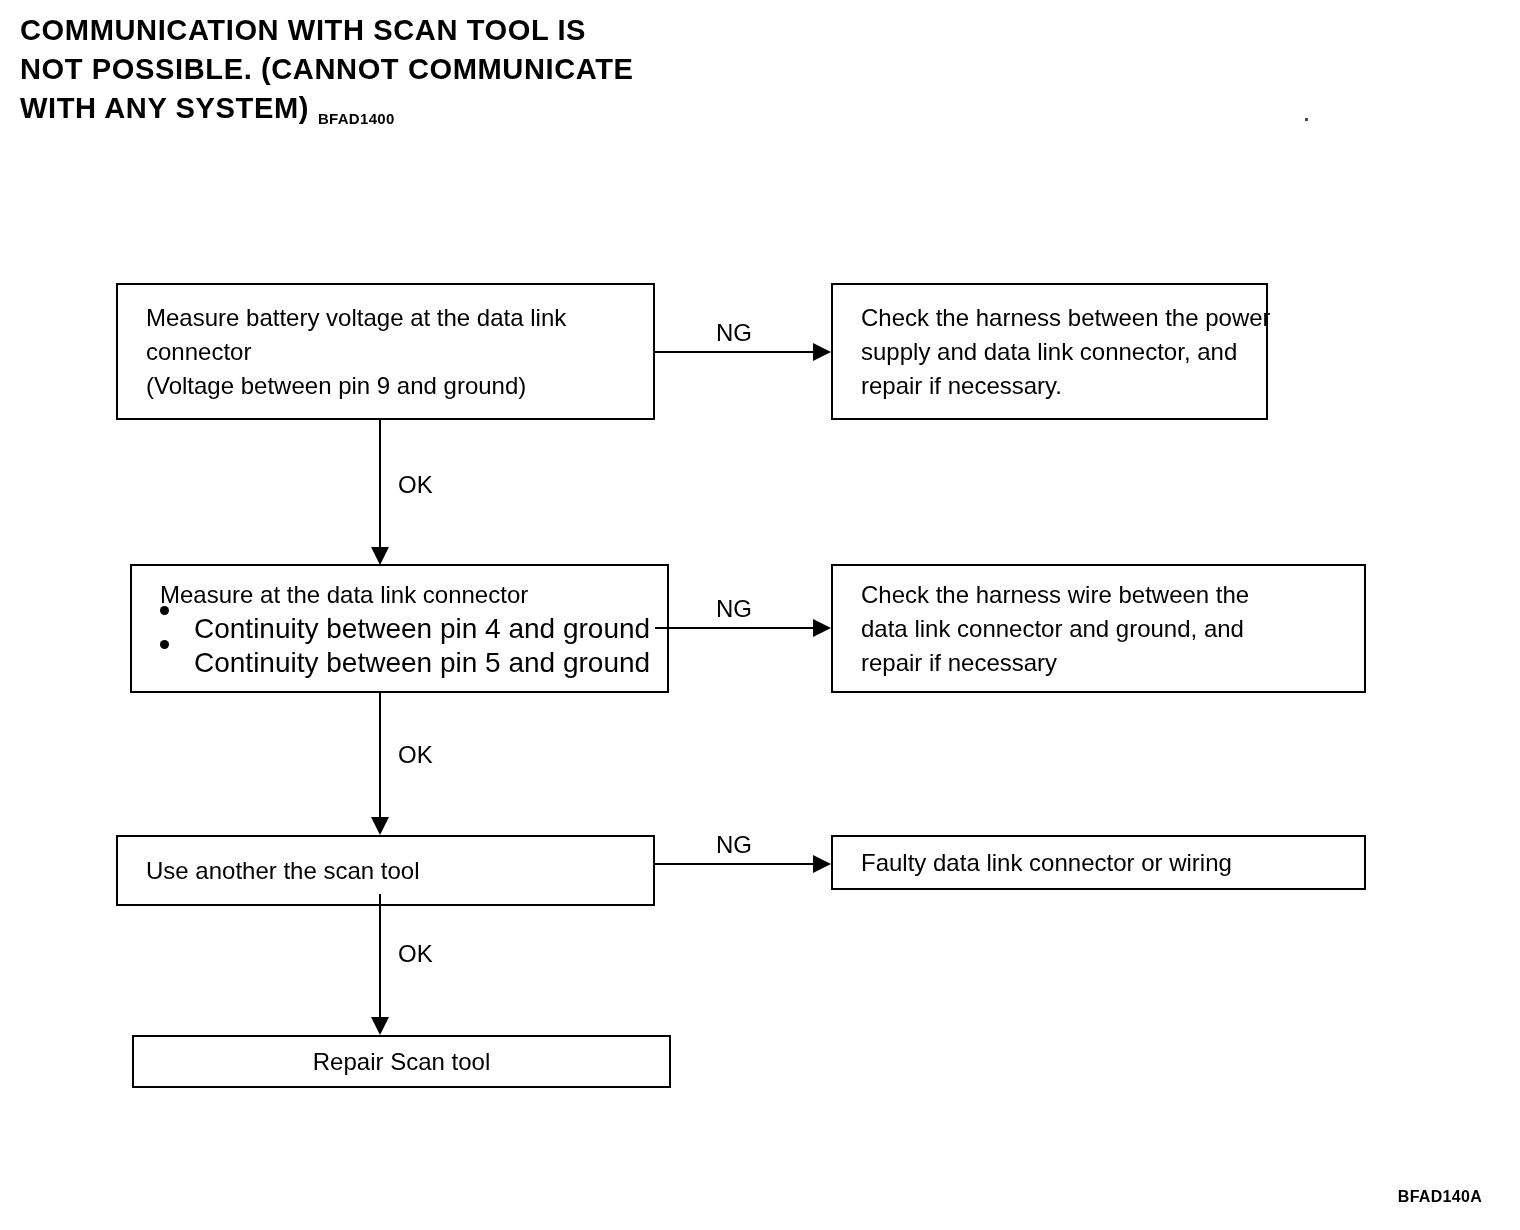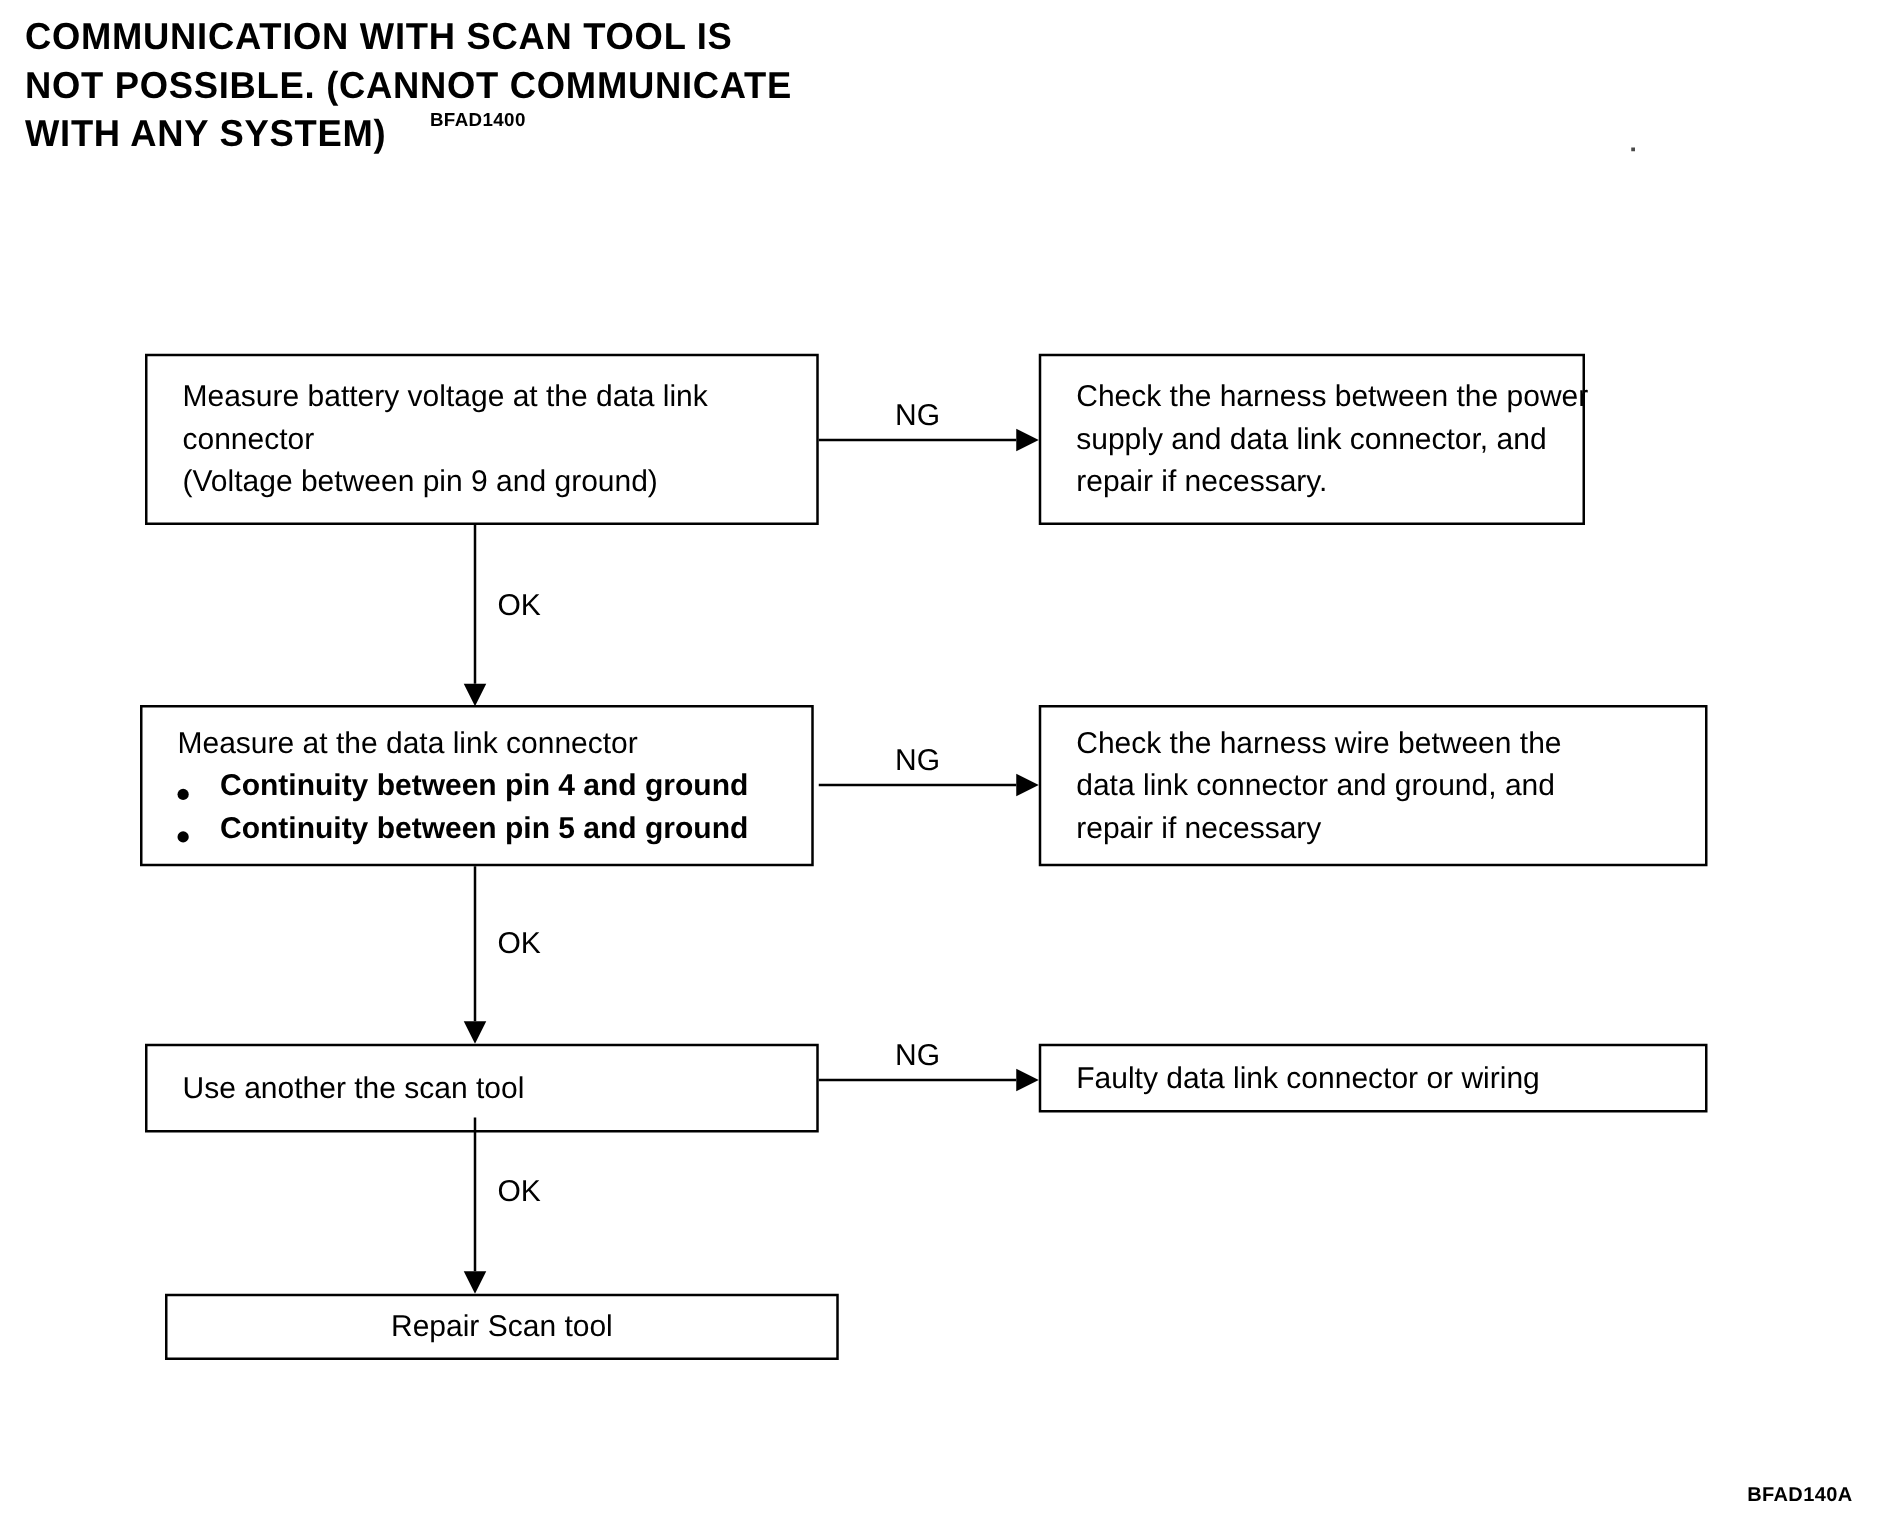--- a/index.html
+++ b/index.html
@@ -27,22 +27,21 @@
     font-size: 30px;
     font-weight: bold;
     letter-spacing: 0.6px;
     line-height: 39px;
     white-space: nowrap;
     transform: scaleX(0.97);
     transform-origin: left center;
   }
   #title-line-3-wrap {
     display: flex;
-    align-items: flex-start;
-    gap: 26px;
+    align-items: flex-end;
   }
   #figure-code-top {
     font-size: 15px;
     font-weight: bold;
     letter-spacing: 0.3px;
     white-space: nowrap;
   }
   #stray-dot {
     position: absolute;
     left: 1305px;
@@ -66,27 +65,26 @@
     font-size: 24px;
     line-height: 34px;
     white-space: nowrap;
     padding-left: 28px;
   }
   .box-line.centered {
     padding-left: 0;
     text-align: center;
   }
   .bullet-line {
-    font-size: 24px;
+    font-size: 28px;
     line-height: 34px;
     white-space: nowrap;
     padding-left: 28px;
     display: flex;
-    align-items: flex-end;
-    font-weight: bold;
+    align-items: flex-start;
   }
   .bullet-dot {
     display: inline-block;
     width: 9px;
     height: 9px;
     border-radius: 50%;
     background: #000000;
     margin-right: 25px;
     flex: 0 0 auto;
     position: relative;
@@ -164,21 +162,21 @@
 </div>
 
 <div class="h-line" style="left:655px; top:351px; width:158px;"></div>
 <div class="arrow-right" style="left:813px; top:343px;"></div>
 <div class="edge-label" style="left:716px; top:320px;">NG</div>
 
 <div class="v-line" style="left:379px; top:420px; height:127px;"></div>
 <div class="arrow-down" style="left:371px; top:547px;"></div>
 <div class="edge-label" style="left:398px; top:472px;">OK</div>
 
-<div class="flow-box" style="left:112px; top:564px; width:539px; height:129px;">
+<div class="flow-box" style="left:130px; top:564px; width:539px; height:129px;">
   <div class="box-line">Measure at the data link connector</div>
   <div class="bullet-line">
     <span class="bullet-dot"></span>
     <span>Continuity between pin 4 and ground</span>
   </div>
   <div class="bullet-line">
     <span class="bullet-dot"></span>
     <span>Continuity between pin 5 and ground</span>
   </div>
 </div>

